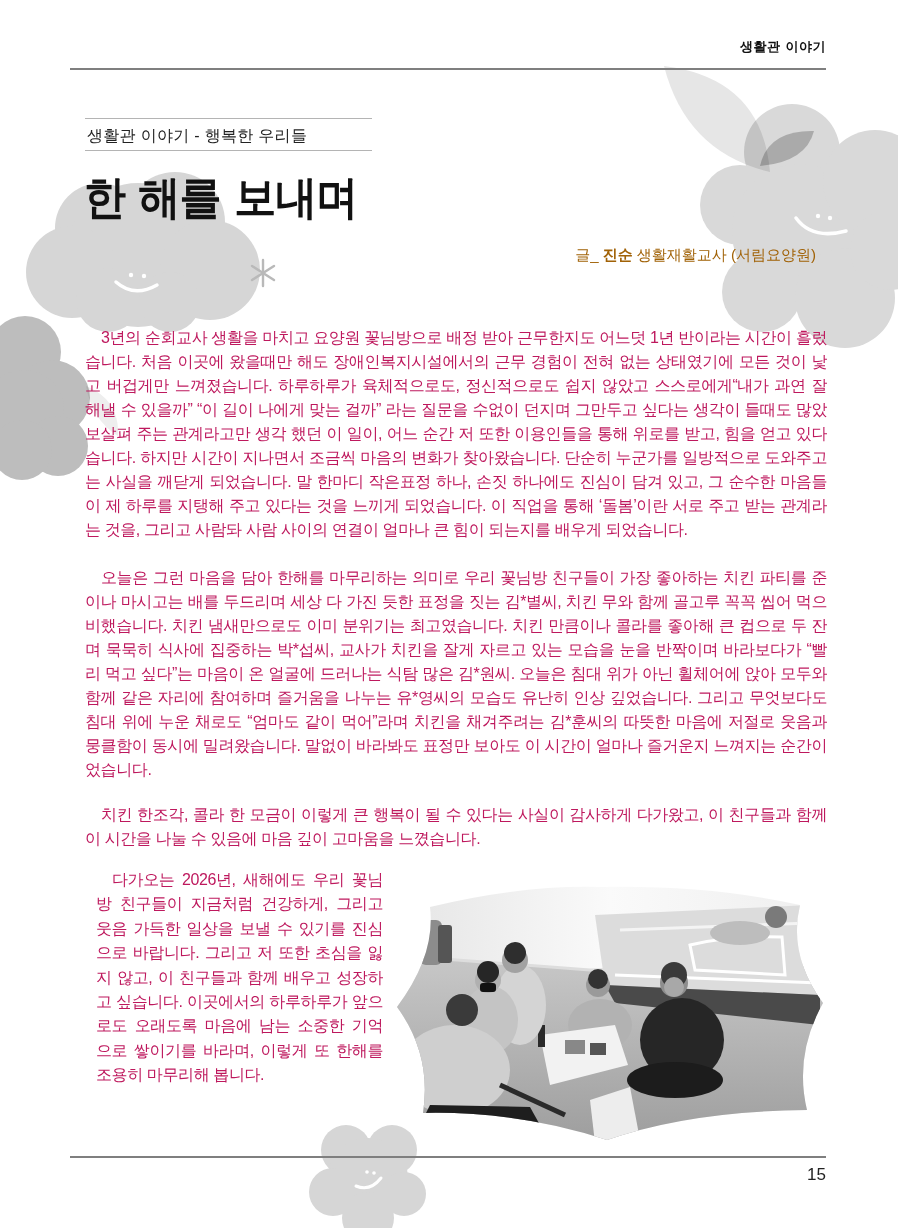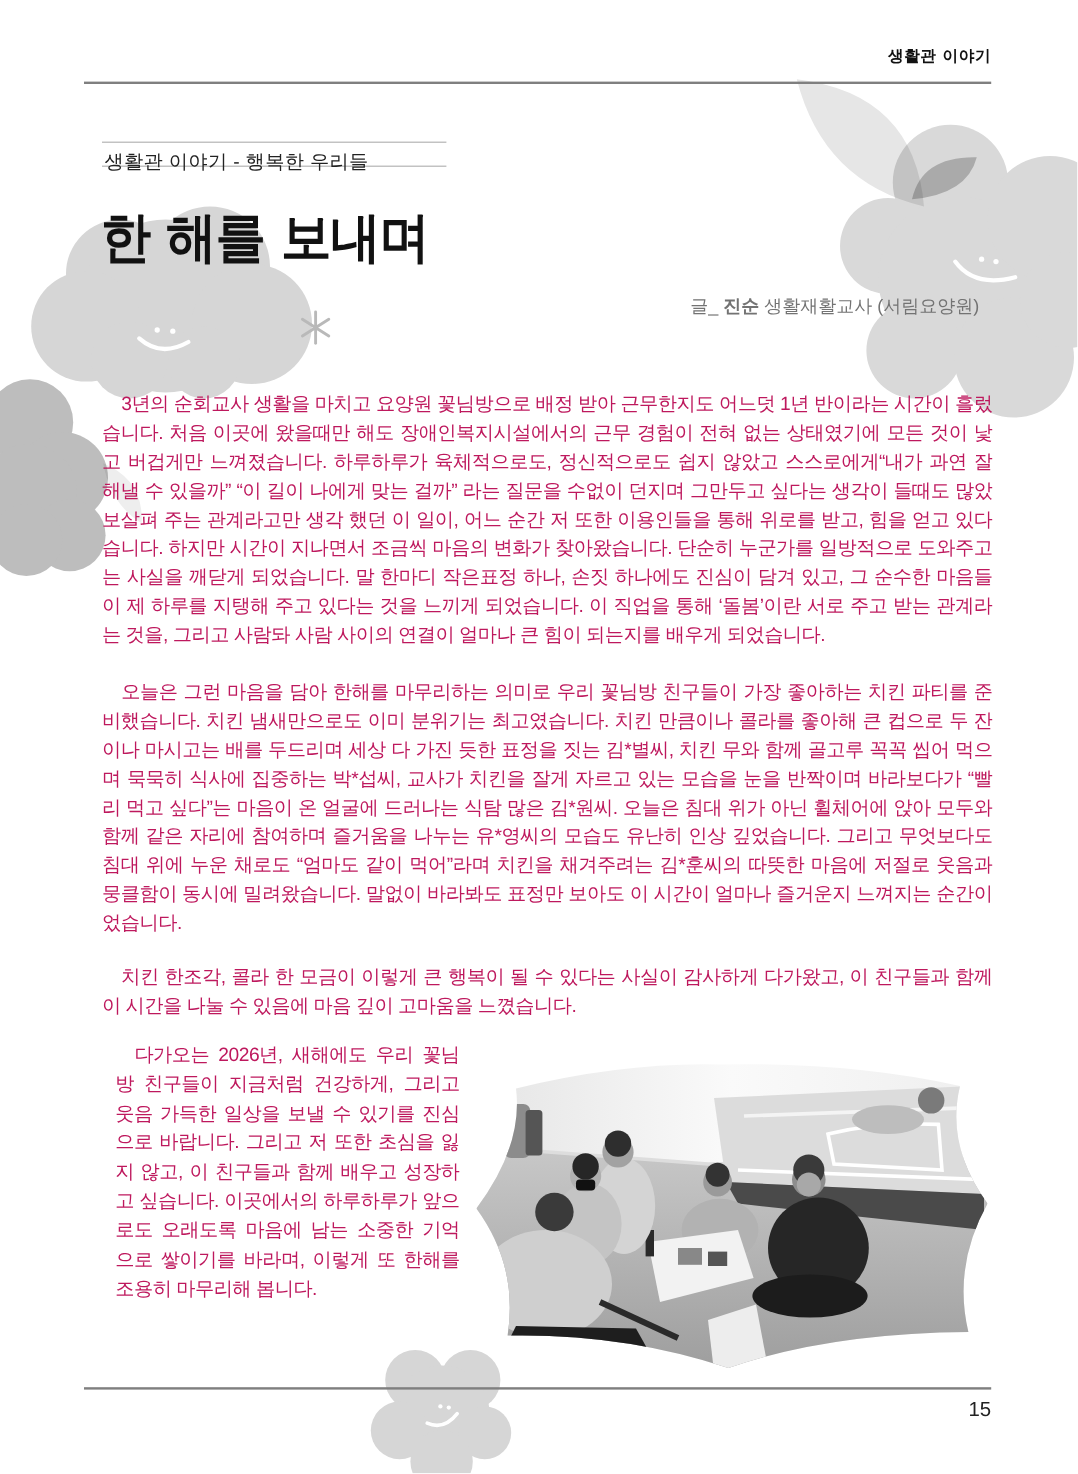--- a/index.html
+++ b/index.html
@@ -14,31 +14,31 @@
   .section-label {
     right: 72px; top: 38px; font-size: 13px; font-weight: bold;
     letter-spacing: 0.5px; color: #111;
     font-family: "DejaVu Sans", sans-serif;
   }
   .rule { position: absolute; z-index: 2; height: 2px; background: #7f7f7f; left: 70px; width: 756px; }
   .rule.top { top: 68px; }
   .rule.bottom { top: 1156px; }
 
   .category-box {
-    left: 85px; top: 118px; width: 287px; height: 21px;
+    left: 85px; top: 118px; width: 287px; height: 33px;
     border-top: 1px solid #b4b4b4; border-bottom: 1px solid #b4b4b4;
     font-size: 16px; line-height: 33px; color: #222; letter-spacing: 0.3px;
     padding-left: 2px; box-sizing: border-box;
   }
   .title {
     left: 84px; top: 168px; font-size: 42px; font-weight: bold; color: #111;
     letter-spacing: -1px; font-family: "DejaVu Sans", sans-serif;
     transform: scaleY(1.08); transform-origin: left top;
   }
-  .byline { right: 82px; top: 246px; font-size: 15px; color: #737373; white-space: nowrap; }
+  .byline { right: 82px; top: 246px; font-size: 15px; color: #a16207; white-space: nowrap; }
   .byline .author { font-weight: bold; }
 
   .para { left: 85px; width: 742px; }
   .para.narrow { width: 287px; margin-left: 11px; }
   .line {
     height: 24px; line-height: 24px; overflow: hidden;
     font-size: 16px; letter-spacing: -0.4px; color: #be185d;
     text-align: justify; text-align-last: justify;
   }
   .para.narrow .line { height: 24.4px; line-height: 24.4px; }
@@ -150,22 +150,22 @@
     <div class="line">해낼 수 있을까” “이 길이 나에게 맞는 걸까” 라는 질문을 수없이 던지며 그만두고 싶다는 생각이 들때도 많았</div>
     <div class="line">보살펴 주는 관계라고만 생각 했던 이 일이, 어느 순간 저 또한 이용인들을 통해 위로를 받고, 힘을 얻고 있다</div>
     <div class="line">습니다. 하지만 시간이 지나면서 조금씩 마음의 변화가 찾아왔습니다. 단순히 누군가를 일방적으로 도와주고</div>
     <div class="line">는 사실을 깨닫게 되었습니다. 말 한마디 작은표정 하나, 손짓 하나에도 진심이 담겨 있고, 그 순수한 마음들</div>
     <div class="line">이 제 하루를 지탱해 주고 있다는 것을 느끼게 되었습니다. 이 직업을 통해 ‘돌봄’이란 서로 주고 받는 관계라</div>
     <div class="line last">는 것을, 그리고 사람돠 사람 사이의 연결이 얼마나 큰 힘이 되는지를 배우게 되었습니다.</div>
   </div>
 
   <div class="layer para" style="top:566px">
     <div class="line indent">오늘은 그런 마음을 담아 한해를 마무리하는 의미로 우리 꽃님방 친구들이 가장 좋아하는 치킨 파티를 준</div>
+    <div class="line">이나 마시고는 배를 두드리며 세상 다 가진 듯한 표정을 짓는 김*별씨, 치킨 무와 함께 골고루 꼭꼭 씹어 먹으</div>
     <div class="line">비했습니다. 치킨 냄새만으로도 이미 분위기는 최고였습니다. 치킨 만큼이나 콜라를 좋아해 큰 컵으로 두 잔</div>
-    <div class="line">이나 마시고는 배를 두드리며 세상 다 가진 듯한 표정을 짓는 김*별씨, 치킨 무와 함께 골고루 꼭꼭 씹어 먹으</div>
     <div class="line">며 묵묵히 식사에 집중하는 박*섭씨, 교사가 치킨을 잘게 자르고 있는 모습을 눈을 반짝이며 바라보다가 “빨</div>
     <div class="line">리 먹고 싶다”는 마음이 온 얼굴에 드러나는 식탐 많은 김*원씨. 오늘은 침대 위가 아닌 휠체어에 앉아 모두와</div>
     <div class="line">함께 같은 자리에 참여하며 즐거움을 나누는 유*영씨의 모습도 유난히 인상 깊었습니다. 그리고 무엇보다도</div>
     <div class="line">침대 위에 누운 채로도 “엄마도 같이 먹어”라며 치킨을 채겨주려는 김*훈씨의 따뜻한 마음에 저절로 웃음과</div>
     <div class="line">뭉클함이 동시에 밀려왔습니다. 말없이 바라봐도 표정만 보아도 이 시간이 얼마나 즐거운지 느껴지는 순간이</div>
     <div class="line last">었습니다.</div>
   </div>
 
   <div class="layer para" style="top:803px">
     <div class="line indent">치킨 한조각, 콜라 한 모금이 이렇게 큰 행복이 될 수 있다는 사실이 감사하게 다가왔고, 이 친구들과 함께</div>

